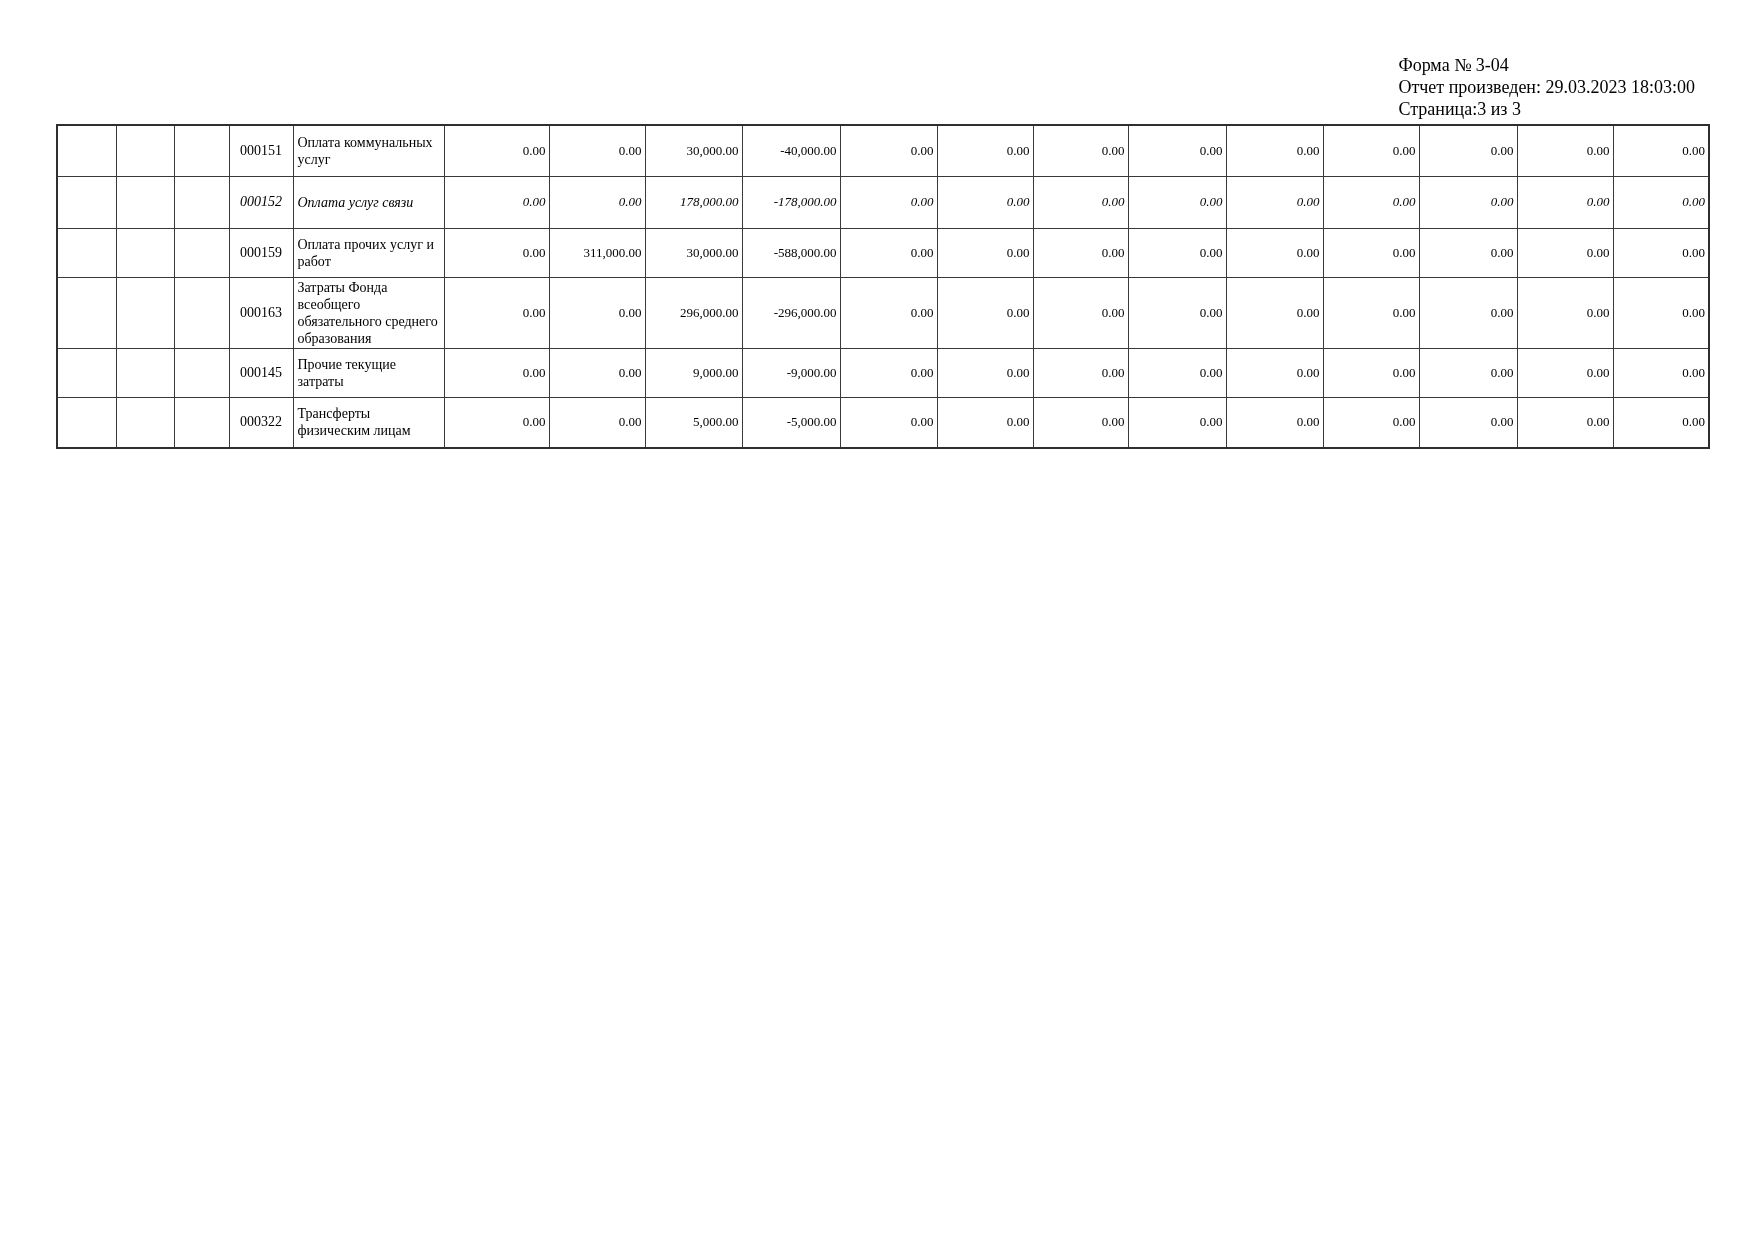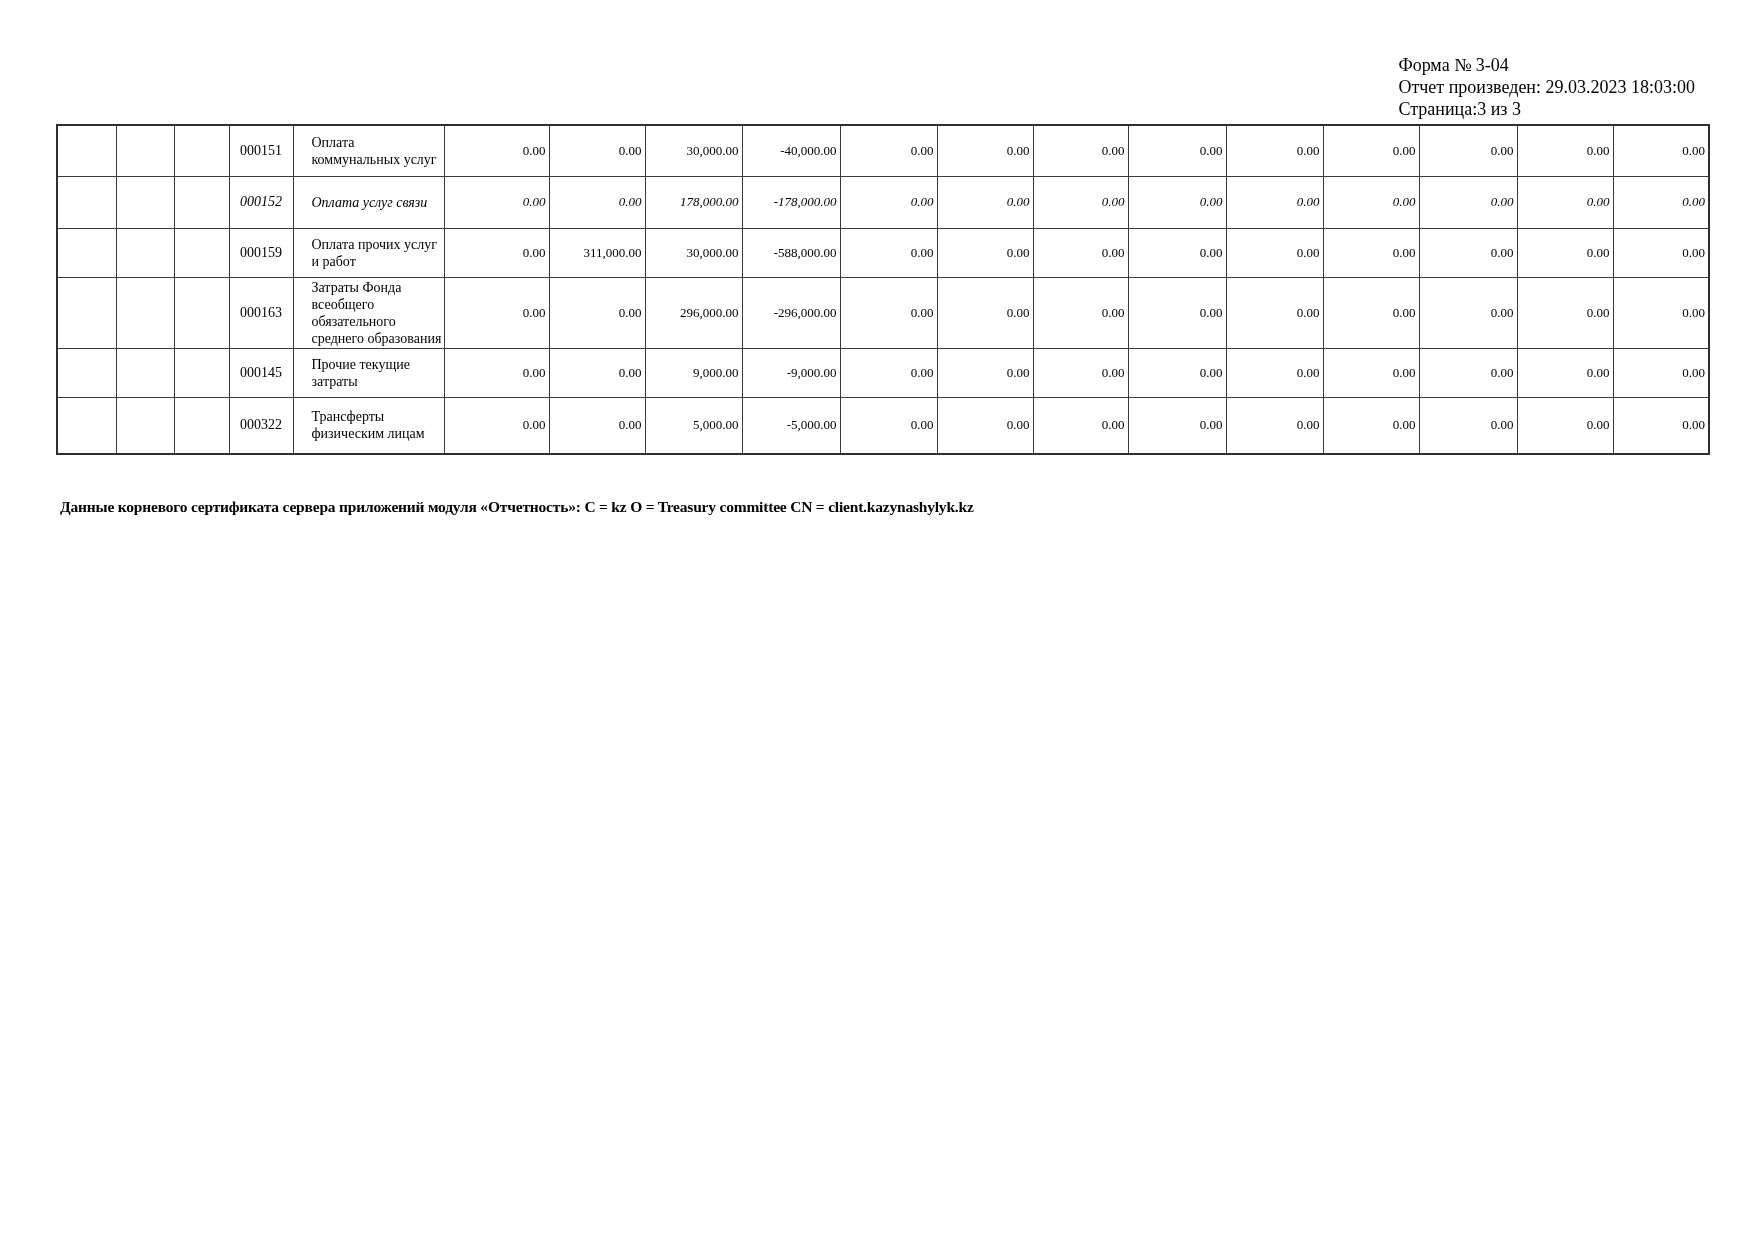--- a/index.html
+++ b/index.html
@@ -44,21 +44,21 @@
   }
   td.cell-empty { }
   td.cell-code {
     text-align: center;
     font-size: 14px;
   }
   td.cell-name {
     text-align: left;
     font-size: 14px;
     line-height: 17px;
-    padding: 1px 2px 1px 18px;
+    padding: 1px 2px 1px 4px;
   }
   td.cell-num {
     text-align: right;
     font-size: 13px;
     padding-right: 3px;
   }
   .certificate-line {
     position: absolute;
     left: 60px;
     top: 498px;
@@ -194,21 +194,21 @@
           <td class="cell-num">0.00</td>
           <td class="cell-num">0.00</td>
           <td class="cell-num">0.00</td>
           <td class="cell-num">0.00</td>
           <td class="cell-num">0.00</td>
           <td class="cell-num">0.00</td>
           <td class="cell-num">0.00</td>
           <td class="cell-num">0.00</td>
           <td class="cell-num">0.00</td>
         </tr>
-        <tr style="height: 57px; margin-left: 20px;">
+        <tr style="height: 51px; margin-left: 20px;">
           <td class="cell-empty"></td>
           <td class="cell-empty"></td>
           <td class="cell-empty"></td>
           <td class="cell-code">000322</td>
           <td class="cell-name">Трансферты физическим лицам</td>
           <td class="cell-num">0.00</td>
           <td class="cell-num">0.00</td>
           <td class="cell-num">5,000.00</td>
           <td class="cell-num">-5,000.00</td>
           <td class="cell-num">0.00</td>
@@ -217,15 +217,14 @@
           <td class="cell-num">0.00</td>
           <td class="cell-num">0.00</td>
           <td class="cell-num">0.00</td>
           <td class="cell-num">0.00</td>
           <td class="cell-num">0.00</td>
           <td class="cell-num">0.00</td>
         </tr>
       </tbody>
   </table>
 
-  <div class="certificate-line">Данные корневого сертификата сервера приложений модуля «Отчетность»: C = kz O = Treasury committee CN = client.kazynashylyk.kz</div>
 
 </div>
 
 </body></html>

